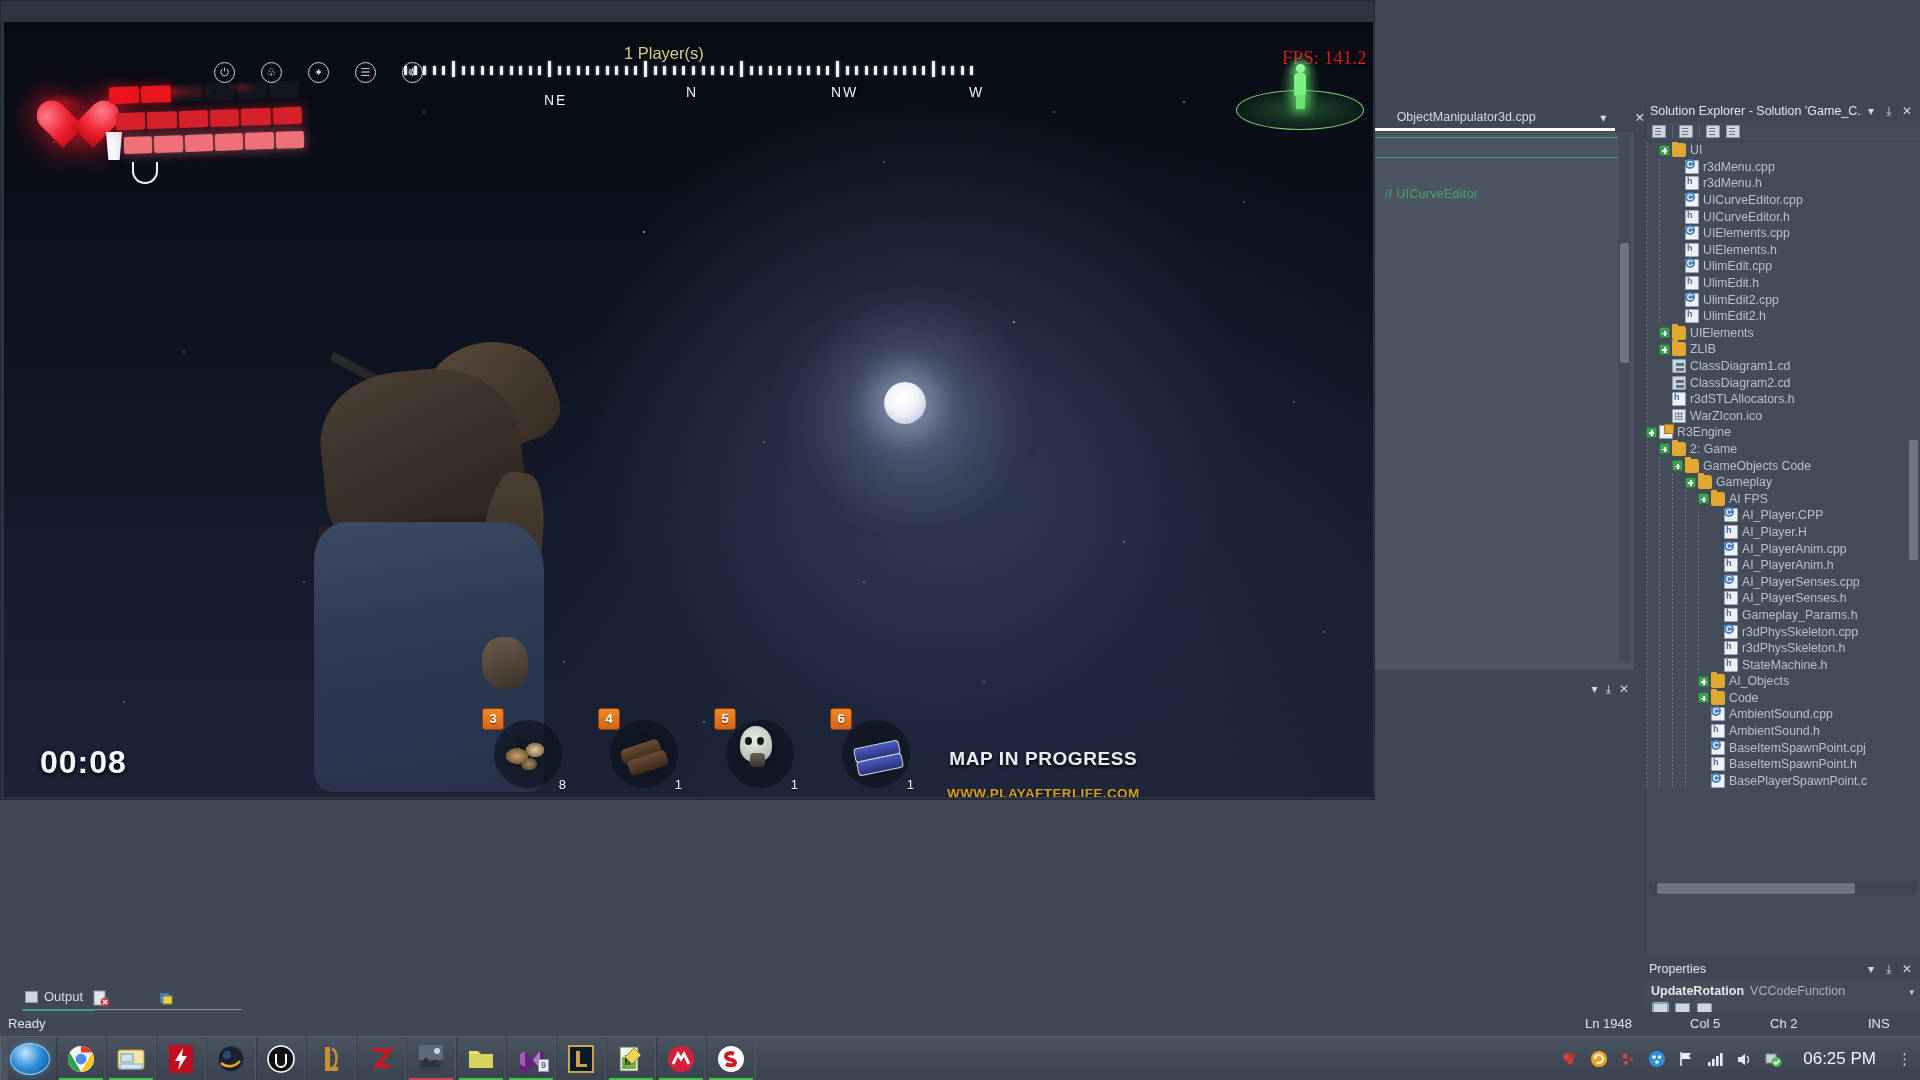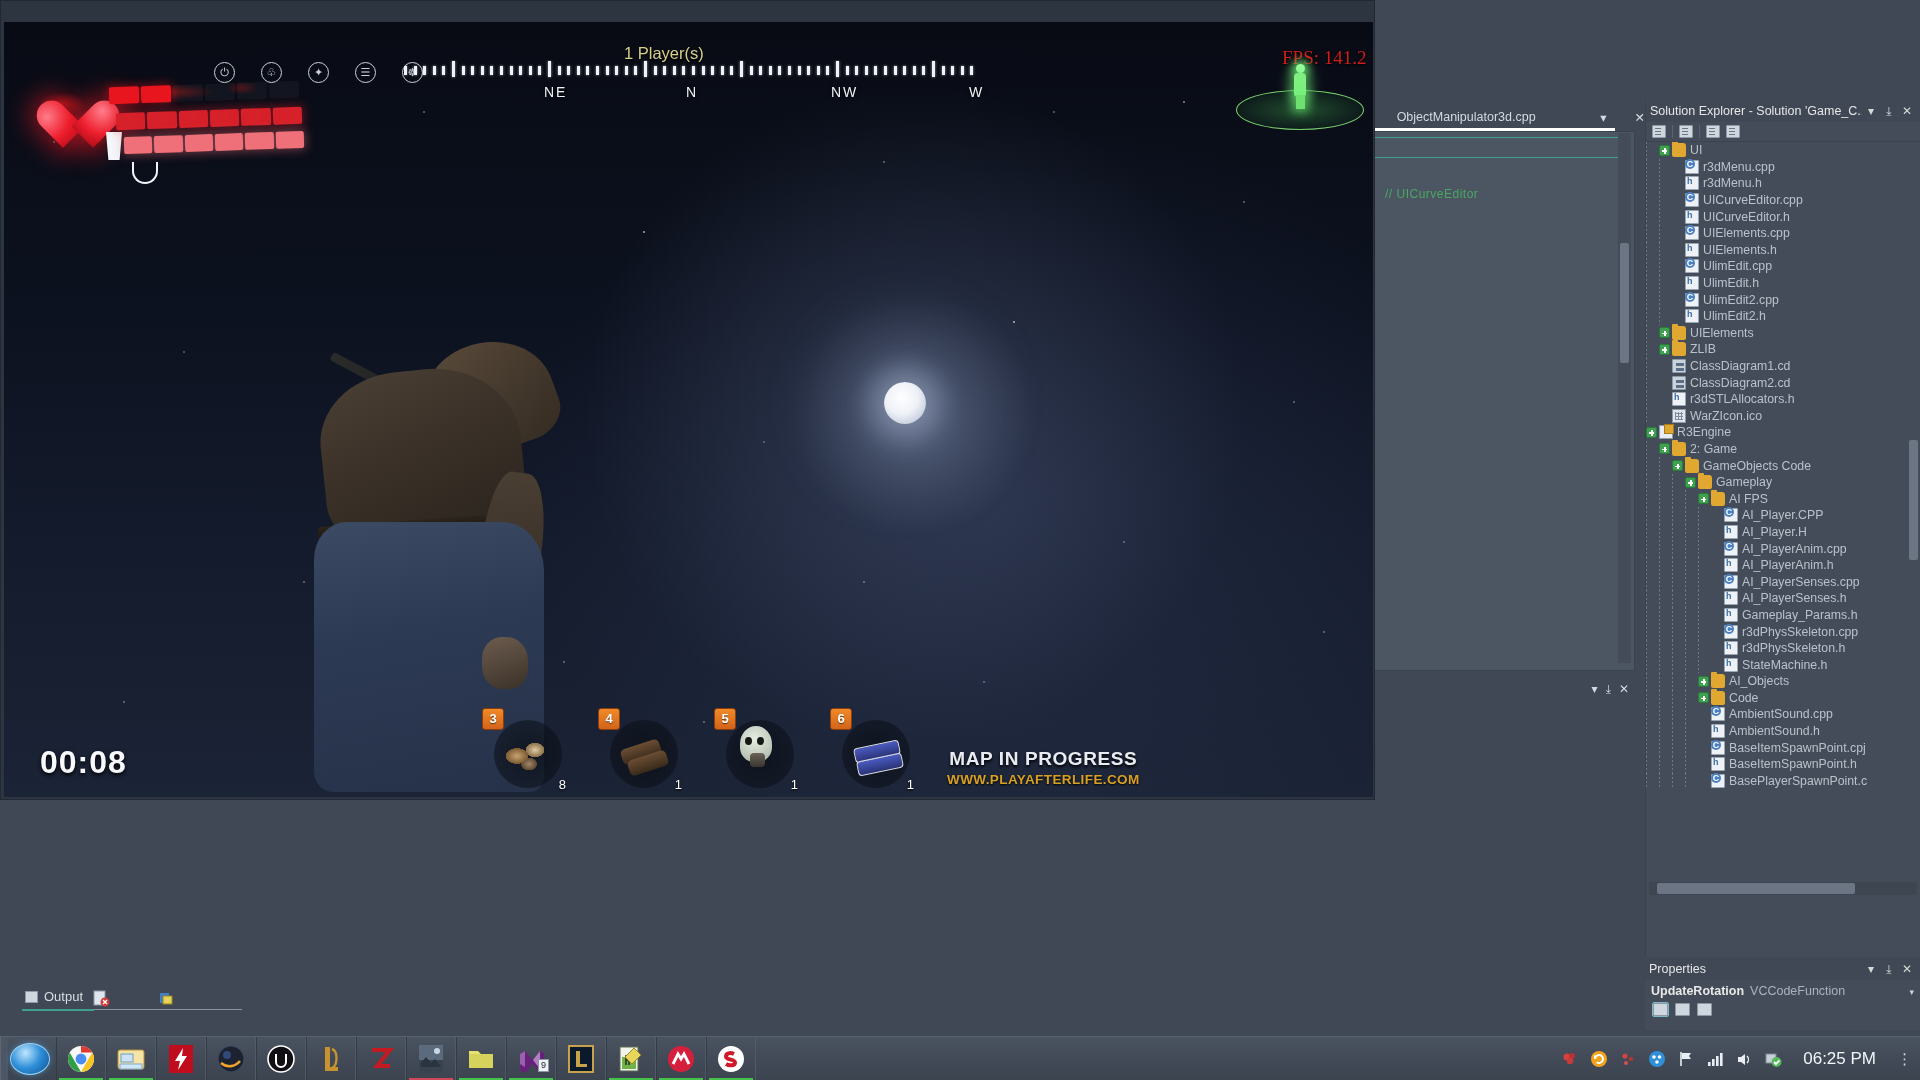--- a/index.html
+++ b/index.html
@@ -265,21 +265,21 @@
      border:1px solid #d9dde9; }
   .it-dyn::before { left:3px; top:10px; }
   .it-dyn::after  { left:6px; top:23px; }
 
   #timer { position:absolute; left:36px; top:722px; color:#f7f9fc; font-size:32px;
      font-weight:bold; letter-spacing:1px; text-shadow:0 2px 4px #000; }
   #watermark { position:absolute; left:943px; top:726px; text-align:center; }
   #wm-title { color:#e9edf3; font-size:19px; font-weight:bold; letter-spacing:.6px;
      text-shadow:0 2px 3px #000; }
   #wm-url { color:#d8a023; font-size:13.5px; font-weight:bold; letter-spacing:.4px;
-     text-shadow:0 1px 2px #000; margin-top:2px; }
+     text-shadow:0 1px 2px #000; margin-top:16px; }
 
   
   #taskbar { position:absolute; left:0; bottom:0; width:1920px; height:44px;
      background:linear-gradient(180deg,#4a5360 0%, #414a56 50%, #3b444f 100%);
      border-top:1px solid #566070; }
   #start-btn { position:absolute; left:4px; top:2px; width:52px; height:40px; }
   #start-orb { position:absolute; left:6px; top:4px; width:40px; height:32px; border-radius:50%;
      background:radial-gradient(circle at 38% 30%, #bfe6ff, #2f8fd8 48%, #0b4f8f 100%);
      border:1.5px solid #9fd2f2; box-shadow:0 0 6px rgba(80,180,255,.5); }
   #tasks { position:absolute; left:56px; top:0; height:44px; display:flex; }
@@ -801,20 +801,27 @@
         <path d="M11 10l4 4M15 10l-4 4" stroke="#fff" stroke-width="1.4"></path>
       </svg>
   </div>
   <div class="output-mini" style="left:158px;">
     <svg width="18" height="17" viewBox="0 0 18 17">
         <rect x="2" y="3" width="9" height="10" fill="#3f7fc6"></rect>
         <rect x="5" y="6" width="9" height="8" fill="#e8d35a" stroke="#9b8520"></rect>
       </svg>
   </div>
 
+  <div id="vs-status">
+    <span class="ready">Ready</span>
+    <span class="ln">Ln 1948</span>
+    <span class="col">Col 5</span>
+    <span class="ch">Ch 2</span>
+    <span class="ins">INS</span>
+  </div>
 </div>
 
 <div id="game-window">
 
   <div id="game-viewport">
     <div id="stars"></div>
     <div id="moon"></div>
 
     <div id="character">
       <div class="ch-gun"></div>
@@ -921,21 +928,21 @@
         <span class="tick" style="left: 499.2px;"></span>
         <span class="tick" style="left: 508.8px;"></span>
         <span class="tick" style="left: 518.4px;"></span>
         <span class="tick major" style="left: 528px;"></span>
         <span class="tick" style="left: 537.6px;"></span>
         <span class="tick" style="left: 547.2px;"></span>
         <span class="tick" style="left: 556.8px;"></span>
         <span class="tick" style="left: 566.4px;"></span>
       </div>
     <div id="compass-dirs">
-        <span class="cdir" style="left: 540px;">NE</span>
+        <span class="cdir" style="left: 540px; margin-top: 8px;">NE</span>
         <span class="cdir" style="left: 682px;">N</span>
         <span class="cdir" style="left: 827px;">NW</span>
         <span class="cdir" style="left: 965px;">W</span>
       </div>
     <div id="player-count">1 Player(s)</div>
 
     <div id="fps">FPS: 141.2</div>
     <div id="radar-ell"></div>
     <div id="radar-figure">
       <span class="h"></span>

